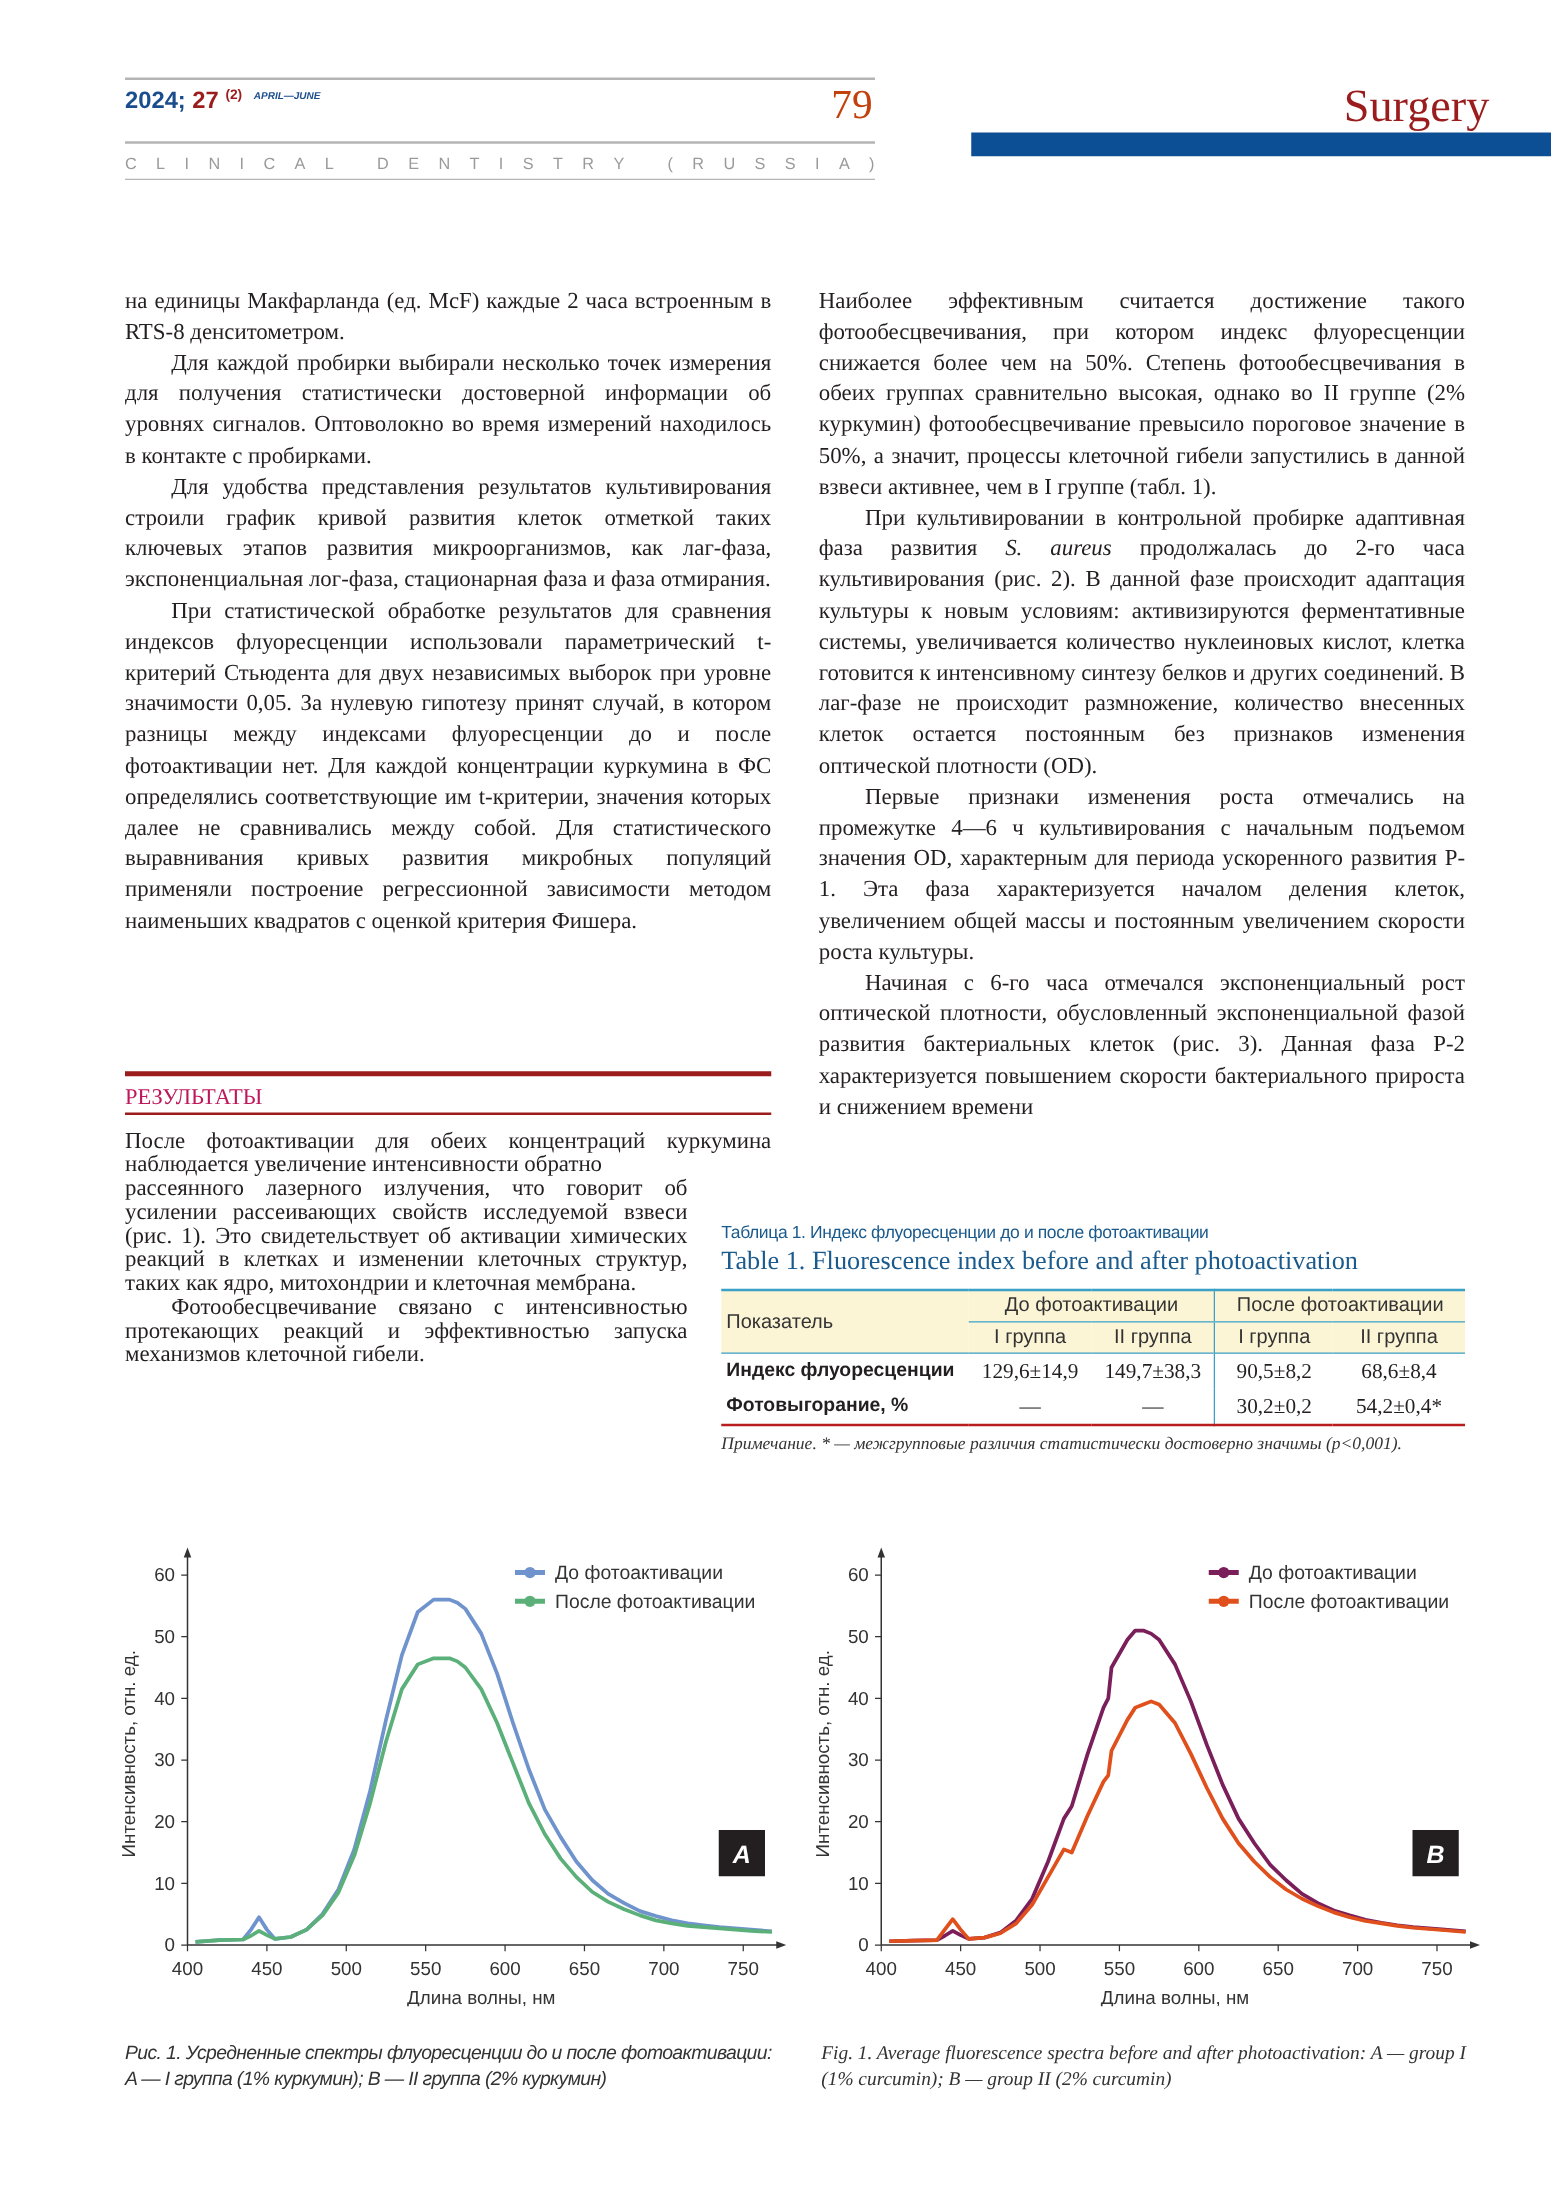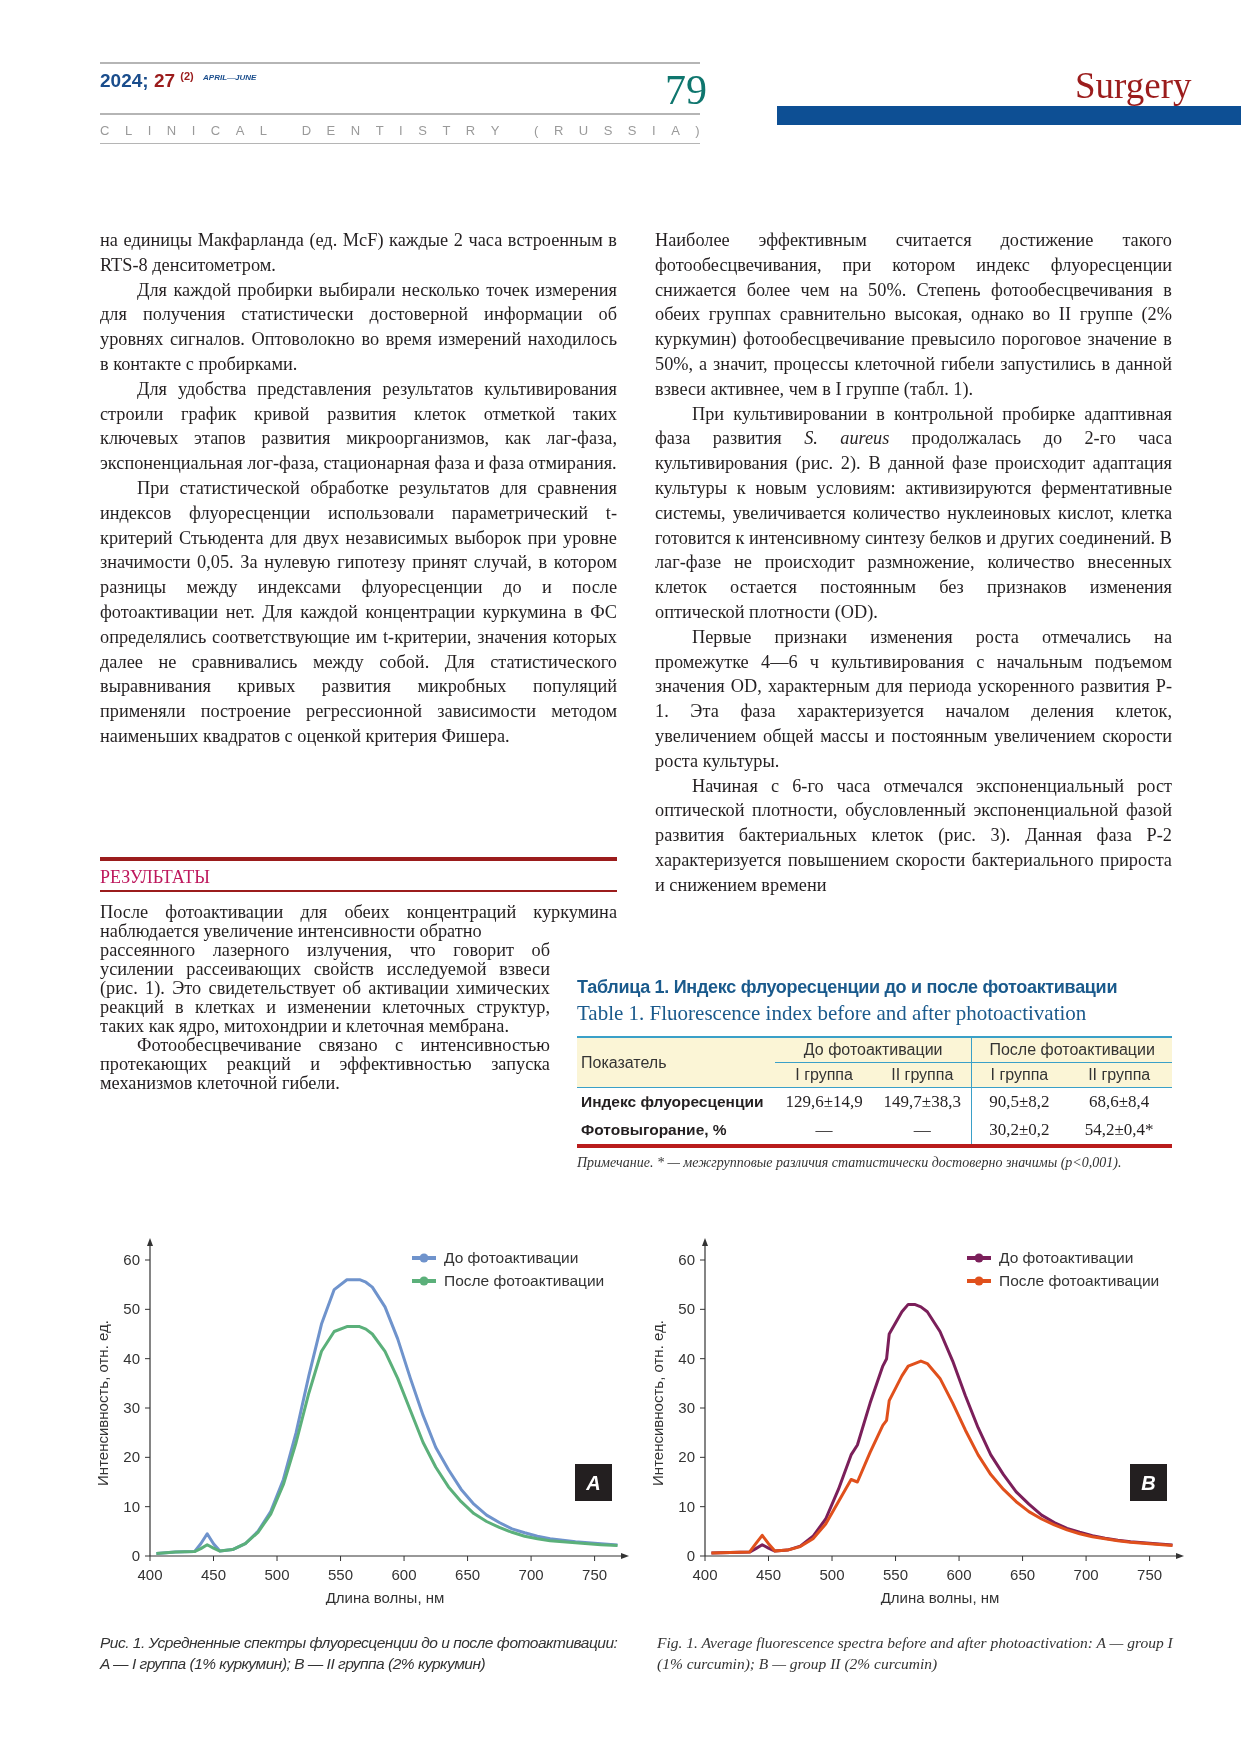--- a/index.html
+++ b/index.html
@@ -2,47 +2,47 @@
 <html><head>
 <meta charset="utf-8">
 <style>
   html, body { margin: 0; padding: 0; background: #ffffff; }
   body { width: 1241px; height: 1754px; position: relative; overflow: hidden; font-family: "Liberation Serif", serif; color: #231f20; }
   .hdr-line { position: absolute; left: 100px; width: 600px; height: 2px; background: #b5b5b5; }
   .hdr-issue { position: absolute; left: 100px; top: 70px; font-family: "Liberation Sans", sans-serif; font-weight: bold; font-size: 19px; color: #1a4d8c; }
   .hdr-issue .vol { color: #9b1c1c; }
   .hdr-issue sup { font-size: 11px; color: #9b1c1c; }
   .hdr-issue .months { font-size: 8px; font-style: italic; color: #1a4d8c; vertical-align: super; margin-left: 4px; }
-  .hdr-page { position: absolute; left: 665px; top: 66px; font-size: 42px; color: #0f766e; }
+  .hdr-page { position: absolute; left: 665px; top: 66px; font-size: 33px; color: #c2410c; }
   .hdr-journal { position: absolute; left: 100px; top: 123px; width: 600px; font-family: "Liberation Sans", sans-serif; font-size: 13px; color: #9a9a9a; letter-spacing: 0; display: flex; justify-content: space-between; }
   .hdr-section { position: absolute; left: 1075px; top: 64px; font-size: 37px; color: #9b1c1c; }
   .hdr-bar { position: absolute; left: 777px; top: 106px; width: 464px; height: 19px; background: #0d4f94; }
 
   .col { position: absolute; font-size: 18.3px; line-height: 24.8px; text-align: justify; }
   .col p { margin: 0; }
   .col p.ind { text-indent: 37px; }
   .col-left { left: 100px; top: 228px; width: 517px; }
   .col-right { left: 655px; top: 228px; width: 517px; }
   .res-block { position: absolute; left: 100px; top: 857px; width: 517px; }
   .res-rule-top { height: 4px; background: #9b1c1c; }
   .res-title { font-family: "Liberation Serif", serif; font-weight: normal; font-size: 18px; color: #be185d; padding: 6px 0 2px 0; }
   .res-rule-bot { height: 2px; background: #9b1c1c; }
   .res-text { position: absolute; left: 100px; top: 903px; width: 517px; font-size: 18.3px; line-height: 19px; text-align: justify; }
   .res-text p { margin: 0; }
   .res-text p.ind { text-indent: 37px; }
   .res-text .narrow { width: 450px; }
 
   .tbl-wrap { position: absolute; left: 577px; top: 977px; width: 595px; font-family: "Liberation Sans", sans-serif; }
-  .tbl-title-ru { font-weight: bold; font-size: 18px; color: #1a5a8c; letter-spacing: -0.3px; }
+  .tbl-title-ru { font-weight: normal; font-size: 14px; color: #1a5a8c; letter-spacing: -0.3px; }
   .tbl-title-en { font-family: "Liberation Serif", serif; font-size: 21px; color: #1a5a8c; margin-top: 3px; }
   table.t1 { border-collapse: collapse; width: 595px; margin-top: 10px; font-size: 16px; }
   table.t1 thead tr { background: #fbf5d6; }
   table.t1 th { font-weight: normal; color: #333; padding: 3px 4px; }
   table.t1 thead tr:first-child { border-top: 2px solid #3aa0c8; margin-top: 24px; }
-  table.t1 tbody tr:last-child { border-bottom: 4px solid #b91c1c; }
+  table.t1 tbody tr:last-child { border-bottom: 2px solid #b91c1c; }
   table.t1 thead { border-bottom: 1px solid #3aa0c8; }
   table.t1 td { padding: 4px 4px; text-align: center; font-family: "Liberation Serif", serif; font-size: 17px; }
   table.t1 td.lbl { text-align: left; font-family: "Liberation Sans", sans-serif; font-weight: bold; font-size: 15.5px; white-space: nowrap; }
   .vline { border-left: 1px solid #3aa0c8; }
   .subrule { border-bottom: 1px solid #3aa0c8; }
   .tbl-note { font-family: "Liberation Serif", serif; font-style: italic; font-size: 14px; line-height: 22px; color: #333; margin-top: 4px; text-align: justify; }
 
   .chart { position: absolute; top: 1225px; width: 540px; height: 380px; }
   .chart-a { left: 90px; }
   .chart-b { left: 645px; }

